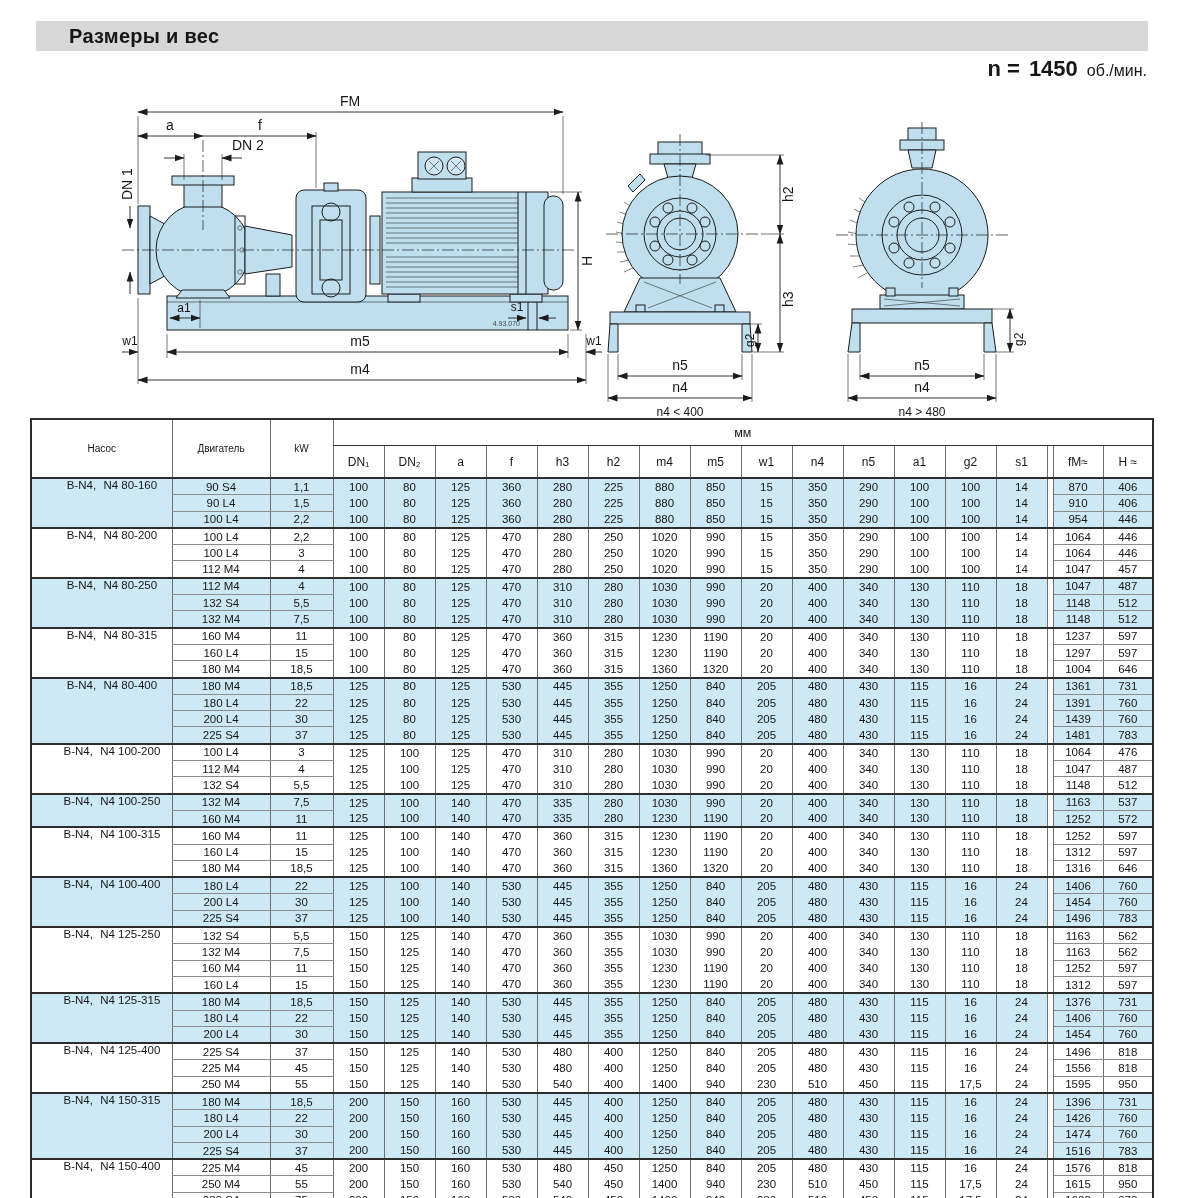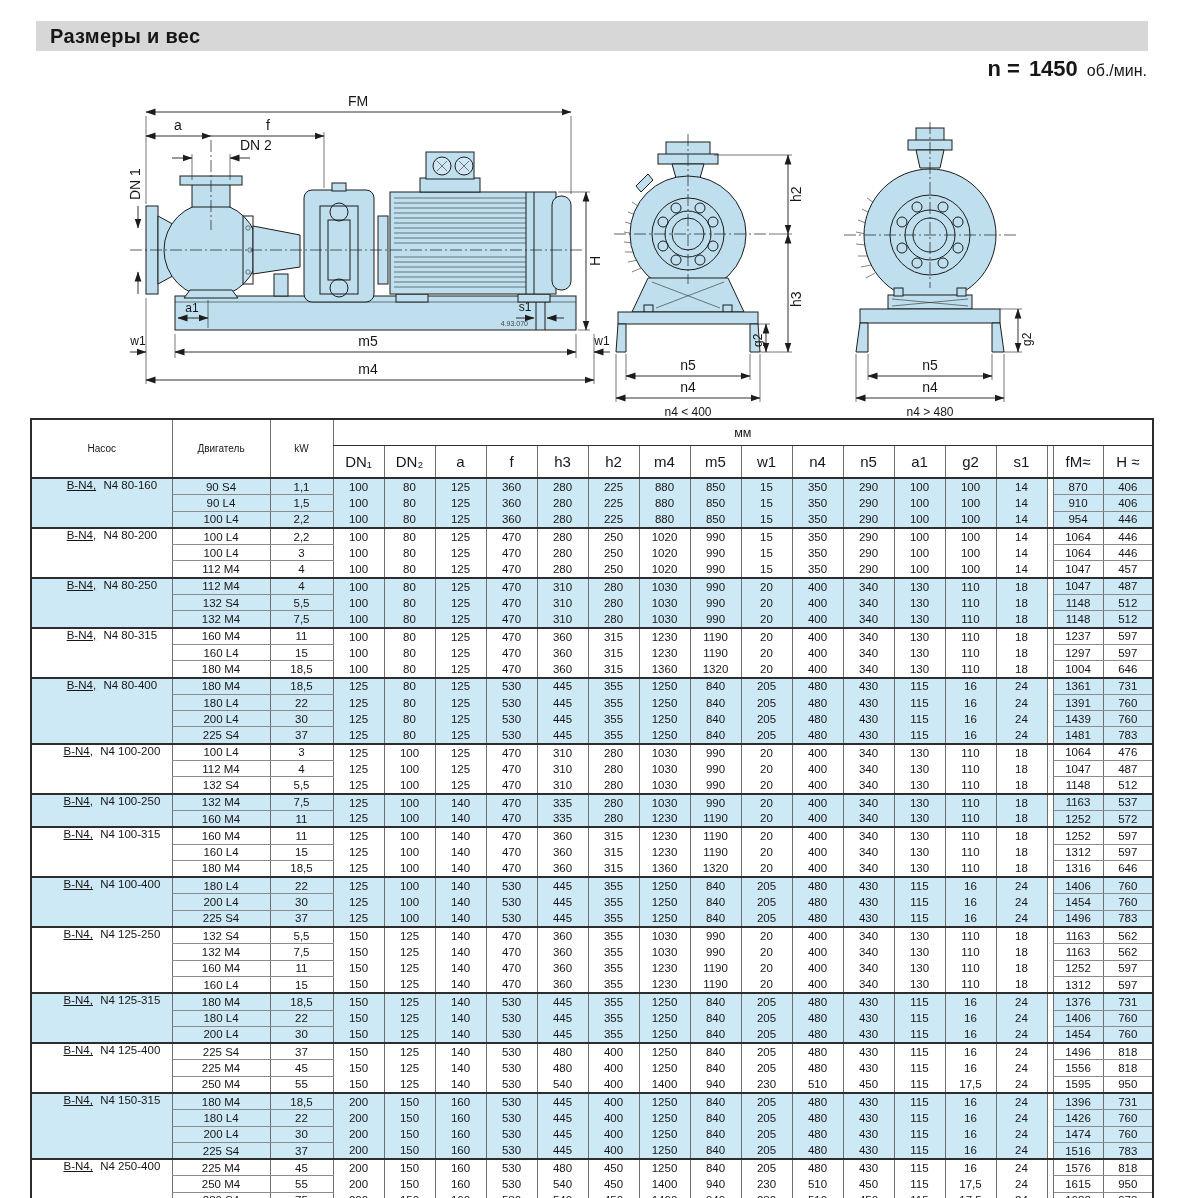--- a/index.html
+++ b/index.html
@@ -1,54 +1,54 @@
 <!DOCTYPE html>
 <html><head>
 <meta charset="utf-8">
 <style>
   html,body{margin:0;padding:0;background:#fff;}
   body{font-family:"Liberation Sans", sans-serif;color:#161616;}
   .page{position:relative;width:1187px;height:1198px;background:#fff;overflow:hidden;}
 
   .titlebar{position:absolute;left:36px;top:21px;width:1112px;height:30px;background:#d7d7d7;
-            display:flex;align-items:center;padding-left:14px;box-sizing:border-box;}
+            display:flex;align-items:center;padding-left:33px;box-sizing:border-box;}
   .titlebar span{font-size:20px;font-weight:bold;letter-spacing:.3px;}
 
   .speed{position:absolute;top:56px;right:40px;display:flex;align-items:baseline;gap:9px;}
   .speed .n{font-size:22px;font-weight:bold;}
   .speed .u{font-size:16px;font-weight:normal;}
 
-  .drawings{position:absolute;left:8px;top:84px;width:1049px;height:334px;padding-left:12px;}
+  .drawings{position:absolute;left:0;top:84px;width:1049px;height:334px;padding-left:12px;}
   .drawings svg{position:absolute;}
   .f{fill:#bfdfee;stroke:#1c1c1c;stroke-width:1;}
   .f2{fill:#cfe7f3;stroke:#1c1c1c;stroke-width:1;}
   .s{fill:none;stroke:#1c1c1c;stroke-width:1;}
   .thin{fill:none;stroke:#1c1c1c;stroke-width:.55;}
   .dim{fill:none;stroke:#1c1c1c;stroke-width:.9;}
   .ext{fill:none;stroke:#1c1c1c;stroke-width:.6;}
   .cl{fill:none;stroke:#1c1c1c;stroke-width:.7;stroke-dasharray:12 3 2 3;}
   text.dl{font-size:14px;fill:#161616;}
   text.dls{font-size:12px;fill:#161616;}
   text.ref{font-size:7px;fill:#444;}
 
   table.dims{position:absolute;left:30px;top:418px;border-collapse:collapse;table-layout:fixed;
              border:2px solid #2d2d2d;}
   .dims th,.dims td{border-left:1px solid #6f6f6f;padding:0;text-align:center;font-weight:normal;
                     overflow:hidden;white-space:nowrap;}
   .dims th{background:#fff;border-radius:9px;}
   .hdr1 th{height:25px;font-size:10px;}
   th.mm-h{border-bottom:1px solid #2d2d2d;font-size:12.5px;}
-  .hdr2 th{height:31px;font-size:15px;border-bottom:1px solid #2d2d2d;}
+  .hdr2 th{height:31px;font-size:12px;border-bottom:1px solid #2d2d2d;}
   .dims td{height:15.3px;font-size:11.5px;}
   tr.gstart td{border-top:2px solid #2d2d2d;}
   td.hline{border-bottom:1px solid #8b8b8b;}
   tr.shaded td{background:#cde9f5;}
   td.gap-cell,th.gap-h{background:#fff !important;border-left:1px solid #6f6f6f;border-right:1px solid #6f6f6f;}
   .pump-cell{vertical-align:top;text-align:left;font-size:12px;padding-top:1px;}
-  .pfx{display:inline-block;width:44px;margin-left:13px;text-decoration:underline;}
+  .pfx{display:inline-block;width:44px;margin-left:13px;}
 </style>
 </head>
 <body>
 
 <div class="page">
 
   <div class="titlebar">
     <span>Размеры и вес</span>
   </div>
 
@@ -1259,21 +1259,21 @@
           <td class="dim-cell">480</td>
           <td class="dim-cell">430</td>
           <td class="dim-cell">115</td>
           <td class="dim-cell">16</td>
           <td class="dim-cell">24</td>
           <td class="gap-cell"></td>
           <td class="fm-cell hline">1516</td>
           <td class="h-cell hline">783</td>
         </tr>
         <tr class=" gstart">
-          <td class="pump-cell" rowspan="3"><span class="pfx">B-N4,</span><span class="pnm">N4 250-400</span></td>
+          <td class="pump-cell" rowspan="3"><span class="pfx">B-N4,</span><span class="pnm">N4 150-400</span></td>
           <td class="motor-cell hline">225 M4</td>
           <td class="kw-cell hline">45</td>
           <td class="dim-cell">200</td>
           <td class="dim-cell">150</td>
           <td class="dim-cell">160</td>
           <td class="dim-cell">530</td>
           <td class="dim-cell">480</td>
           <td class="dim-cell">450</td>
           <td class="dim-cell">1250</td>
           <td class="dim-cell">840</td>

